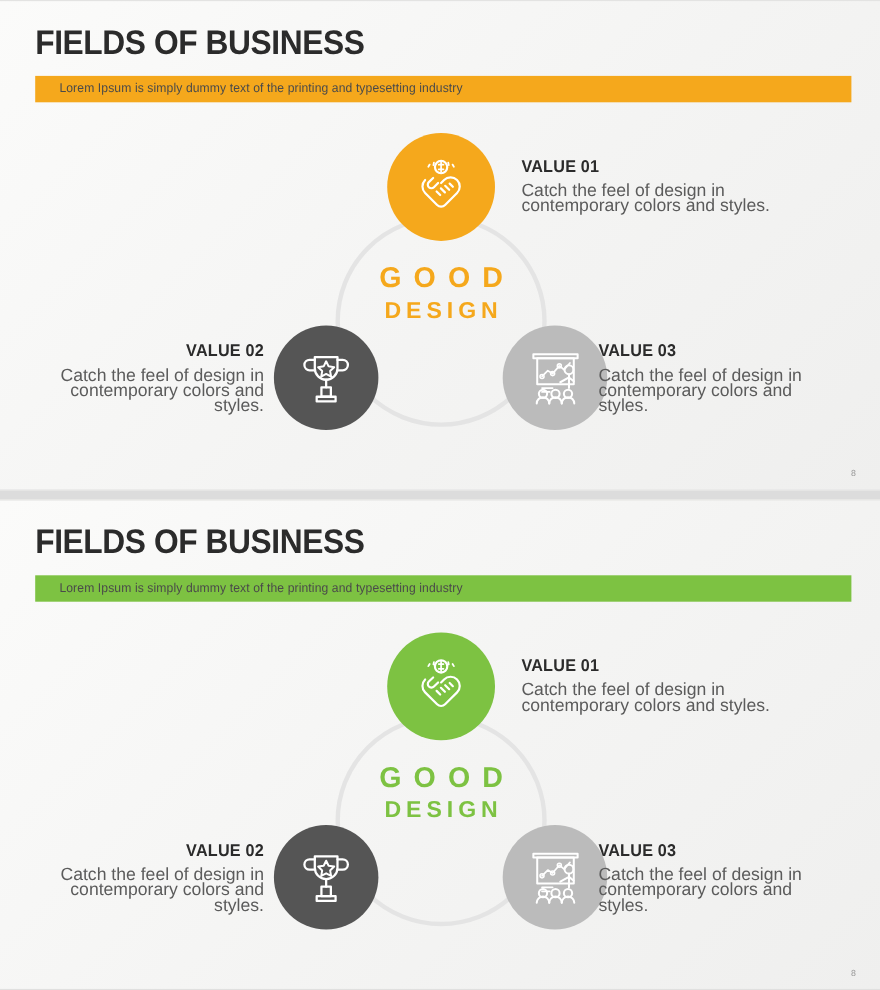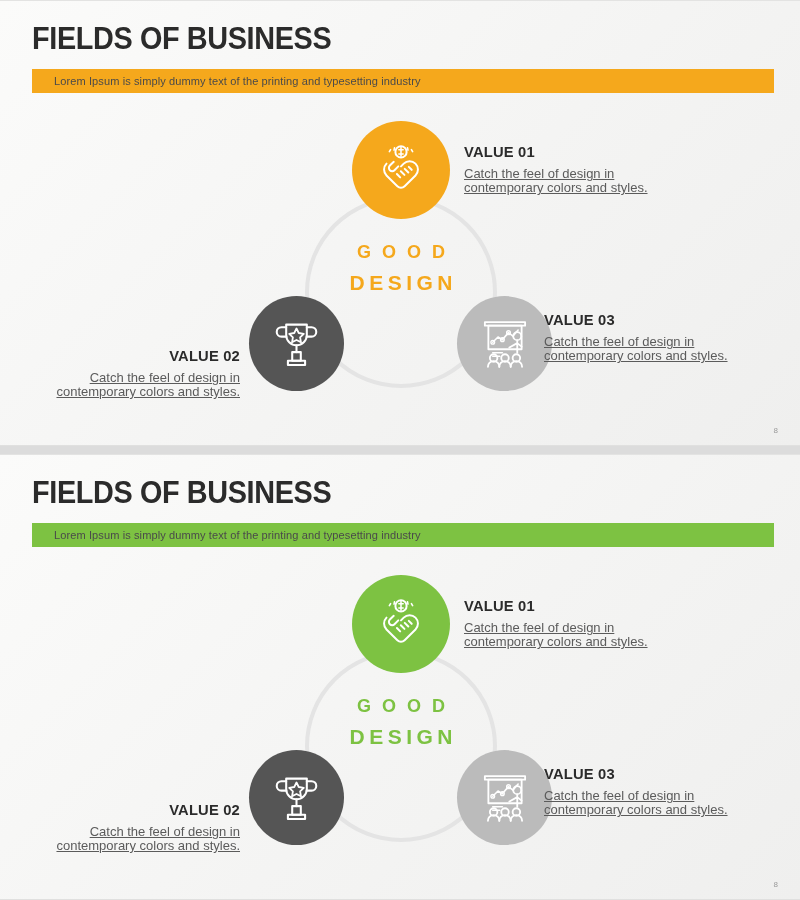--- a/index.html
+++ b/index.html
@@ -89,21 +89,21 @@
   .center-text {
     position: absolute;
     left: 305px;
     top: 140px;
     width: 192px;
     text-align: center;
     z-index: 2;
   }
   .center-text .good {
     display: block;
-    font-size: 18px;
+    font-size: 26px;
     font-weight: bold;
     letter-spacing: 11px;
     text-indent: 11px;
     line-height: 30px;
     font-family: "Liberation Sans", sans-serif;
   }
   .center-text .design {
     display: block;
     font-size: 21px;
     font-weight: bold;
@@ -132,31 +132,30 @@
     font-size: 15.5px;
     font-weight: bold;
     color: #2b2b2b;
     letter-spacing: 0.2px;
     line-height: 20px;
     font-family: "Liberation Sans", sans-serif;
     transform: scaleX(0.95);
   }
   .caption .cap-body {
     margin-top: 5px;
-    font-size: 13px;
+    font-size: 16px;
     line-height: 14px;
     color: #5b5b5b;
     font-family: "Liberation Sans", sans-serif;
-    text-decoration: underline;
-  }
-
-  .cap-01 { left: 464px; top: 45px;  width: 230px; text-align: left; }
+  }
+
+  .cap-01 { left: 474px; top: 45px;  width: 230px; text-align: left; }
   .cap-01 .cap-title { transform-origin: left center; }
 
-  .cap-02 { left: 28px;  top: 213px; width: 212px; text-align: right; margin-top: 36px; }
+  .cap-02 { left: 28px;  top: 213px; width: 212px; text-align: right; }
   .cap-02 .cap-title { transform-origin: right center; }
 
   .cap-03 { left: 544px; top: 213px; width: 220px; text-align: left; }
   .cap-03 .cap-title { transform-origin: left center; }
 
   .page-num {
     position: absolute;
     right: 22px;
     bottom: 10px;
     font-size: 8px;

